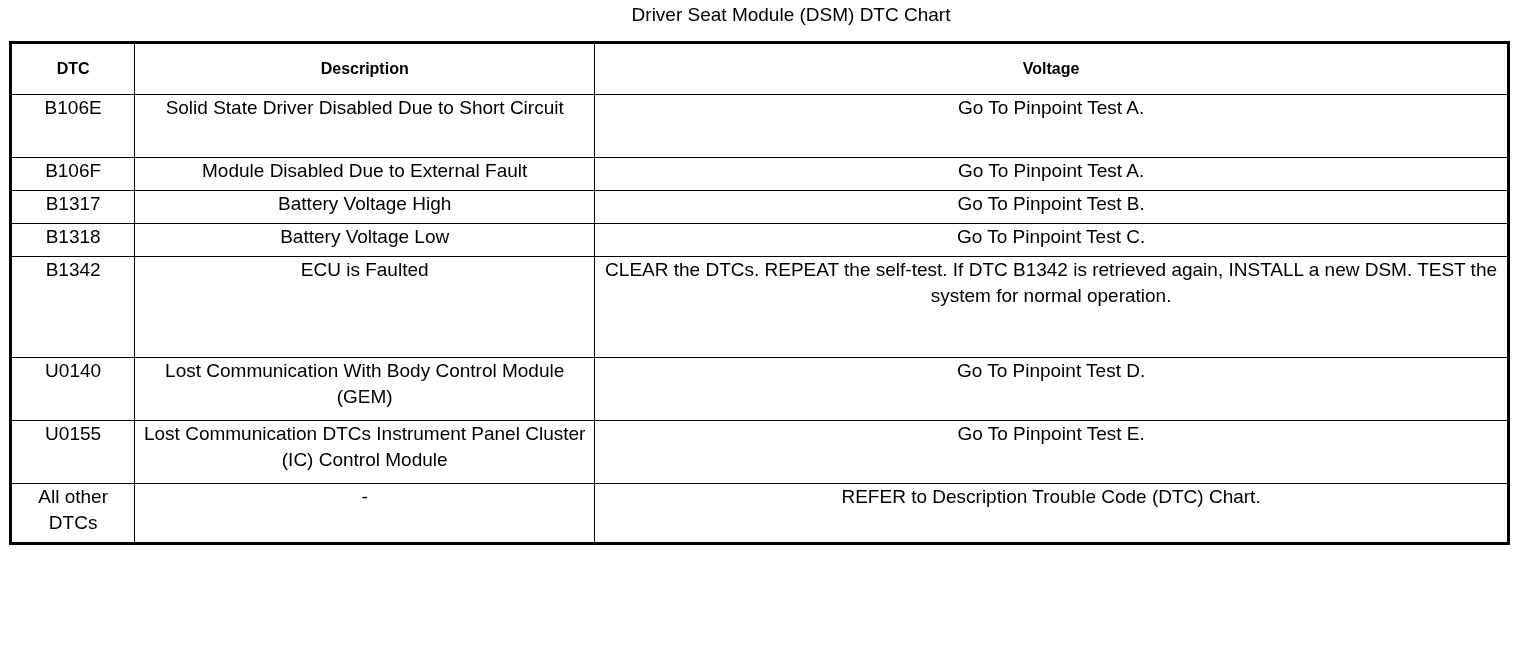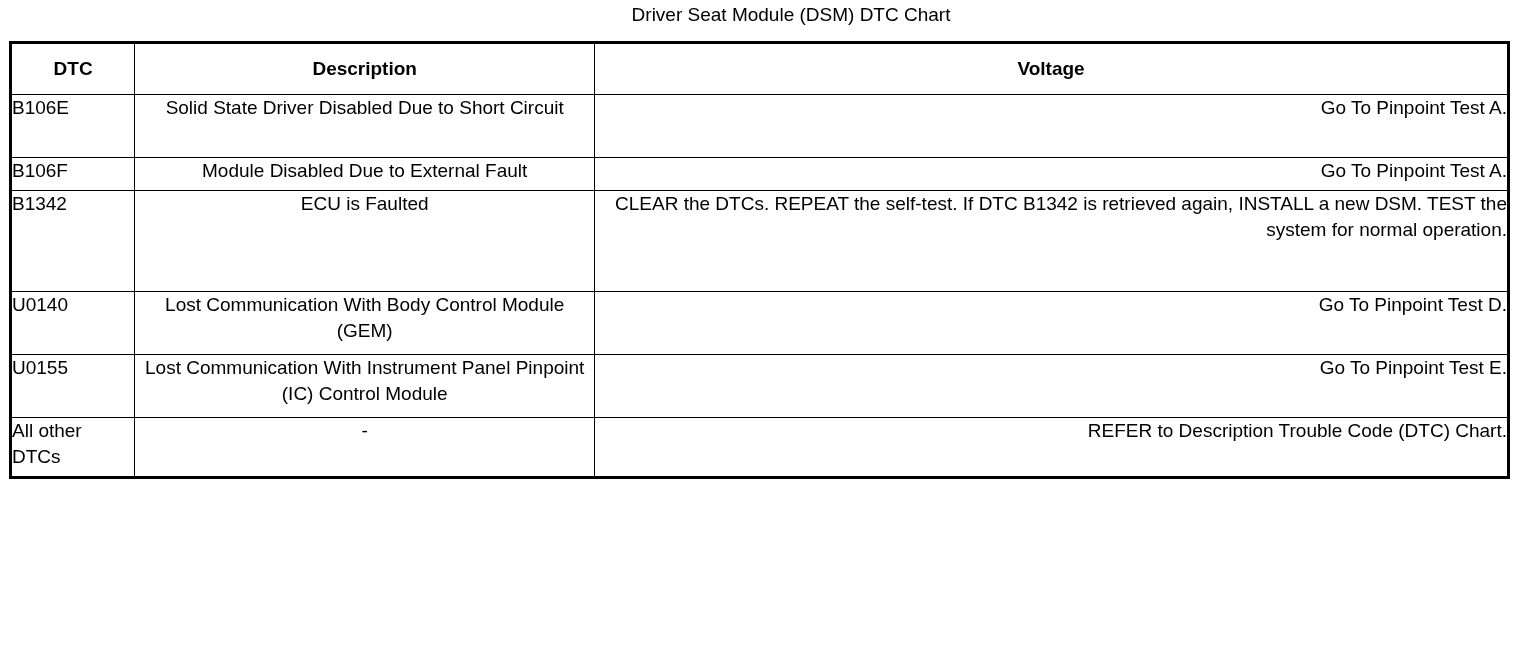--- a/index.html
+++ b/index.html
@@ -51,38 +51,39 @@
     vertical-align: top;
     font-size: 19px;
     line-height: 26px;
     padding: 0;
   }
   table.dtc thead th {
     text-align: center;
     font-weight: bold;
     height: 50px;
     vertical-align: middle;
-    font-size: 19px;
+    font-size: 16px;
   }
   td.dtc-cell {
+    text-align: center;
     padding-top: 8px;
     padding-bottom: 8px;
     padding-left: 4px;
     padding-right: 4px;
     word-wrap: break-word;
   }
   td.desc-cell {
     text-align: center;
     padding-top: 8px;
     padding-bottom: 8px;
     padding-left: 11px;
     padding-right: 8px;
   }
   td.act-cell {
-    text-align: right;
+    text-align: center;
     padding-top: 8px;
     padding-bottom: 8px;
     padding-left: 11px;
     padding-right: 8px;
   }
   tr.r-h1 td { height: 62px; }
   tr.r-h2 td { height: 32px; }
   tr.r-h3 td { height: 100px; }
   tr.r-h4 td { height: 62px; }
   tr.r-h5 td { height: 58px; }
@@ -115,37 +116,47 @@
           <td class="desc-cell">Solid State Driver Disabled Due to Short Circuit</td>
           <td class="act-cell">Go To Pinpoint Test A.</td>
         </tr>
 
         <tr class="r-h2">
           <td class="dtc-cell">B106F</td>
           <td class="desc-cell">Module Disabled Due to External Fault</td>
           <td class="act-cell">Go To Pinpoint Test A.</td>
         </tr>
 
+        <tr class="r-h2">
+          <td class="dtc-cell">B1317</td>
+          <td class="desc-cell">Battery Voltage High</td>
+          <td class="act-cell">Go To Pinpoint Test B.</td>
+        </tr>
 
+        <tr class="r-h2">
+          <td class="dtc-cell">B1318</td>
+          <td class="desc-cell">Battery Voltage Low</td>
+          <td class="act-cell">Go To Pinpoint Test C.</td>
+        </tr>
 
         <tr class="r-h3">
           <td class="dtc-cell">B1342</td>
           <td class="desc-cell">ECU is Faulted</td>
           <td class="act-cell">CLEAR the DTCs. REPEAT the self-test. If DTC B1342 is retrieved again, INSTALL a new DSM. TEST the system for normal operation.</td>
         </tr>
 
         <tr class="r-h4">
           <td class="dtc-cell">U0140</td>
           <td class="desc-cell">Lost Communication With Body Control Module (GEM)</td>
           <td class="act-cell">Go To Pinpoint Test D.</td>
         </tr>
 
         <tr class="r-h4">
           <td class="dtc-cell">U0155</td>
-          <td class="desc-cell">Lost Communication With Instrument Panel Pinpoint (IC) Control Module</td>
+          <td class="desc-cell">Lost Communication DTCs Instrument Panel Cluster (IC) Control Module</td>
           <td class="act-cell">Go To Pinpoint Test E.</td>
         </tr>
 
         <tr class="r-h5">
           <td class="dtc-cell">All other DTCs</td>
           <td class="desc-cell">-</td>
           <td class="act-cell">REFER to Description Trouble Code (DTC) Chart.</td>
         </tr>
 
       </tbody>

